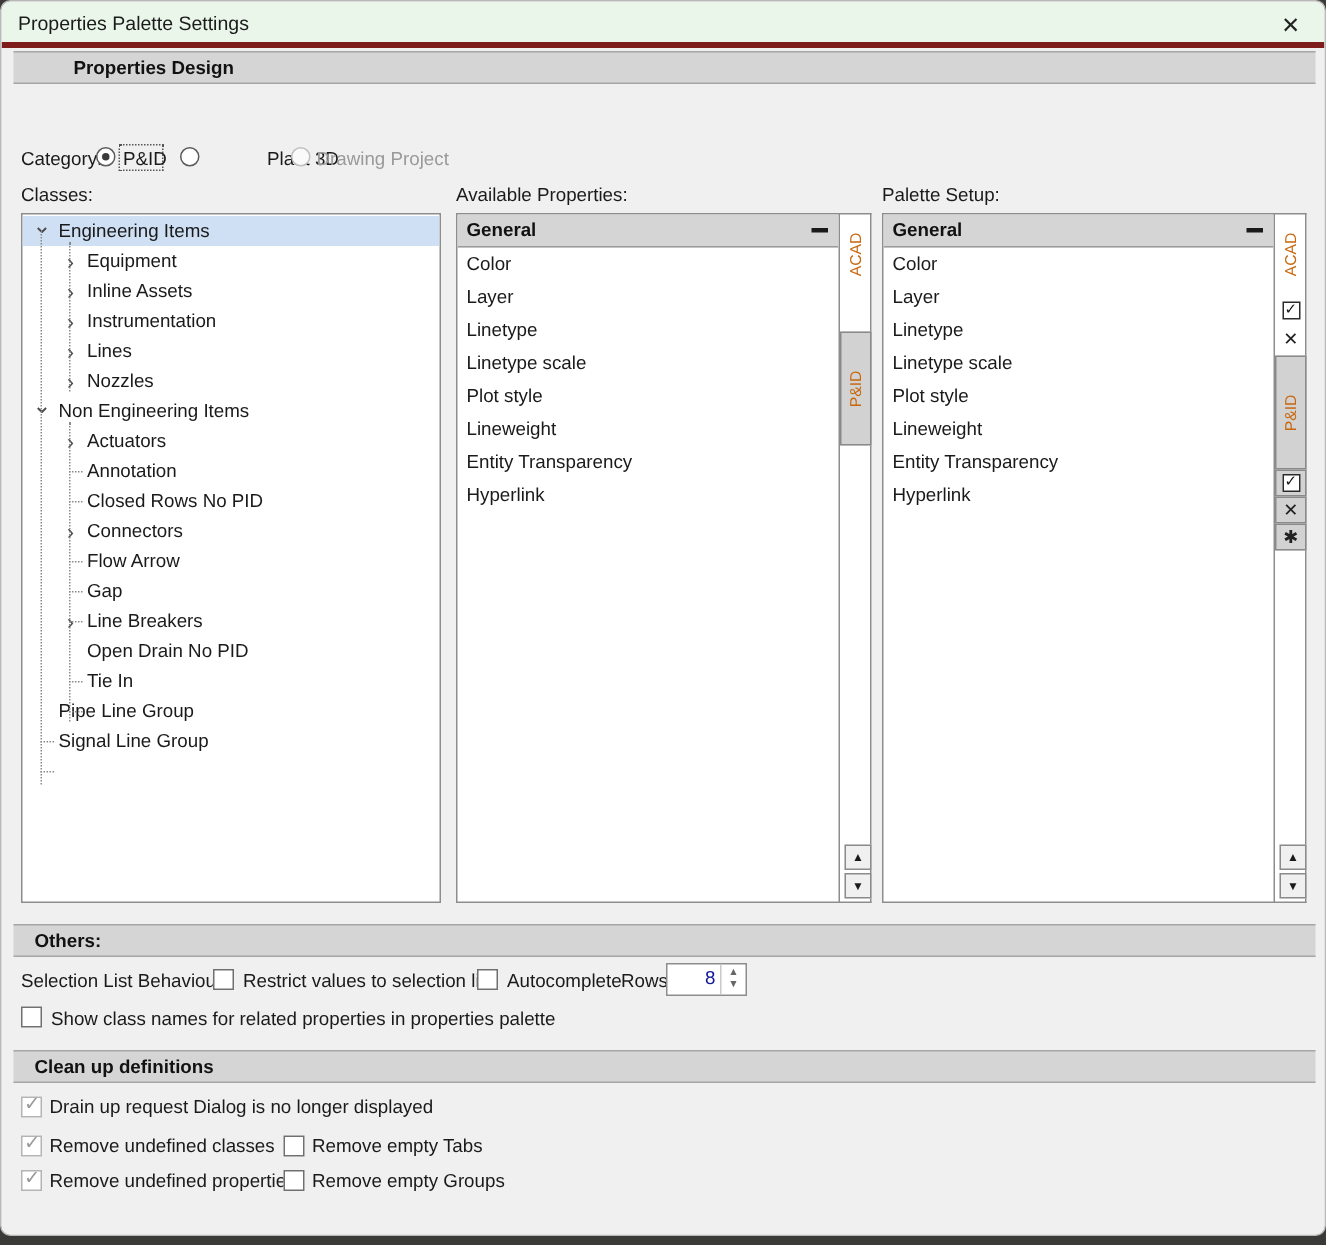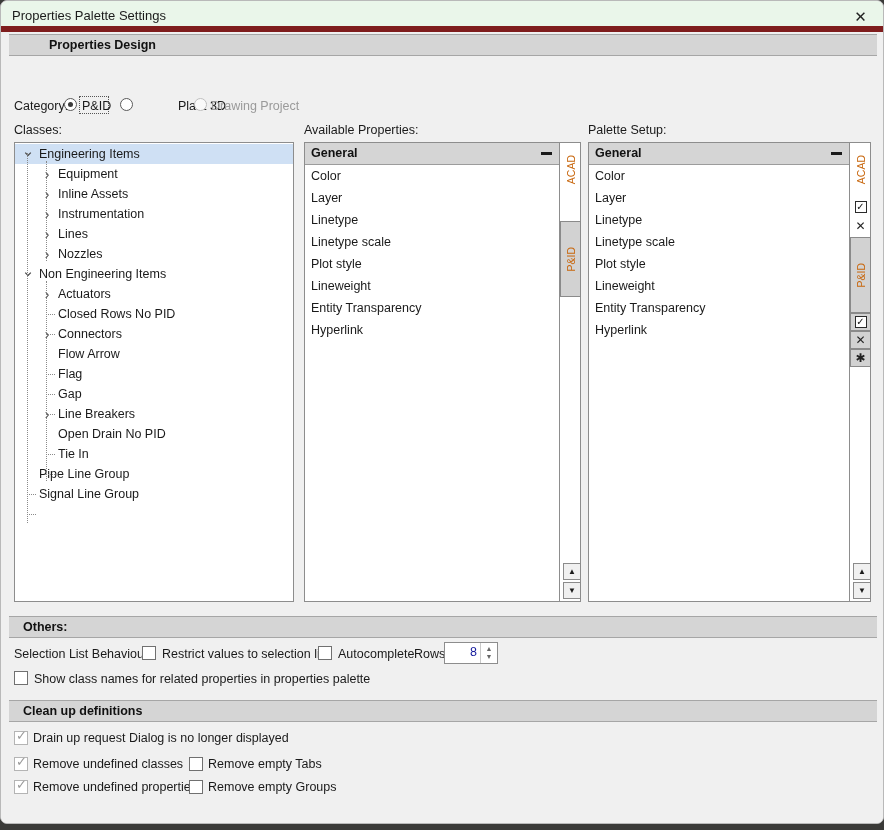--- a/index.html
+++ b/index.html
@@ -19,21 +19,21 @@
     background: #f0f0f0;
     border: 1px solid #b9b9b9;
     border-radius: 7px 7px 7px 7px;
     overflow: hidden;
   }
   
   .titlebar {
     position: relative;
     height: 31px;
     background: #eaf6ea;
-    border-bottom: 6px solid #7f1d1d;
+    border-bottom: 4px solid #7f1d1d;
     border-radius: 6px 6px 0 0;
     text-align: center;
   }
   .titlebar .title {
     position: absolute;
     left: 11px; top: 7px;
     font-size: 13px;
     color: #1b1b1b;
   }
   .titlebar .closebtn {
@@ -258,31 +258,31 @@
           </div>
           <div class="treeitem">
             <span class="chev" style="left: 6px; font-size: 15px; line-height: 14px;">⌄</span>
             <span class="txt" style="left: 24px;">Non Engineering Items</span>
           </div>
           <div class="treeitem">
             <span class="chev" style="left: 25px; font-size: 14px;">›</span>
             <span class="txt" style="left: 43px;">Actuators</span>
           </div>
           <div class="treeitem">
+            <span class="txt" style="left: 43px;">Annotation</span>
+          </div>
+          <div class="treeitem">
             <span class="txt" style="left: 43px;">Closed Rows No PID</span>
           </div>
           <div class="treeitem">
             <span class="chev" style="left: 25px; font-size: 14px;">›</span>
             <span class="txt" style="left: 43px;">Connectors</span>
           </div>
           <div class="treeitem">
             <span class="txt" style="left: 43px;">Flow Arrow</span>
-          </div>
-          <div class="treeitem">
-            <span class="txt" style="left: 43px;">Flag</span>
           </div>
           <div class="treeitem">
             <span class="txt" style="left: 43px;">Gap</span>
           </div>
           <div class="treeitem">
             <span class="chev" style="left: 25px; font-size: 14px;">›</span>
             <span class="txt" style="left: 43px;">Line Breakers</span>
           </div>
           <div class="treeitem">
             <span class="txt" style="left: 43px;">Open Drain No PID</span>

